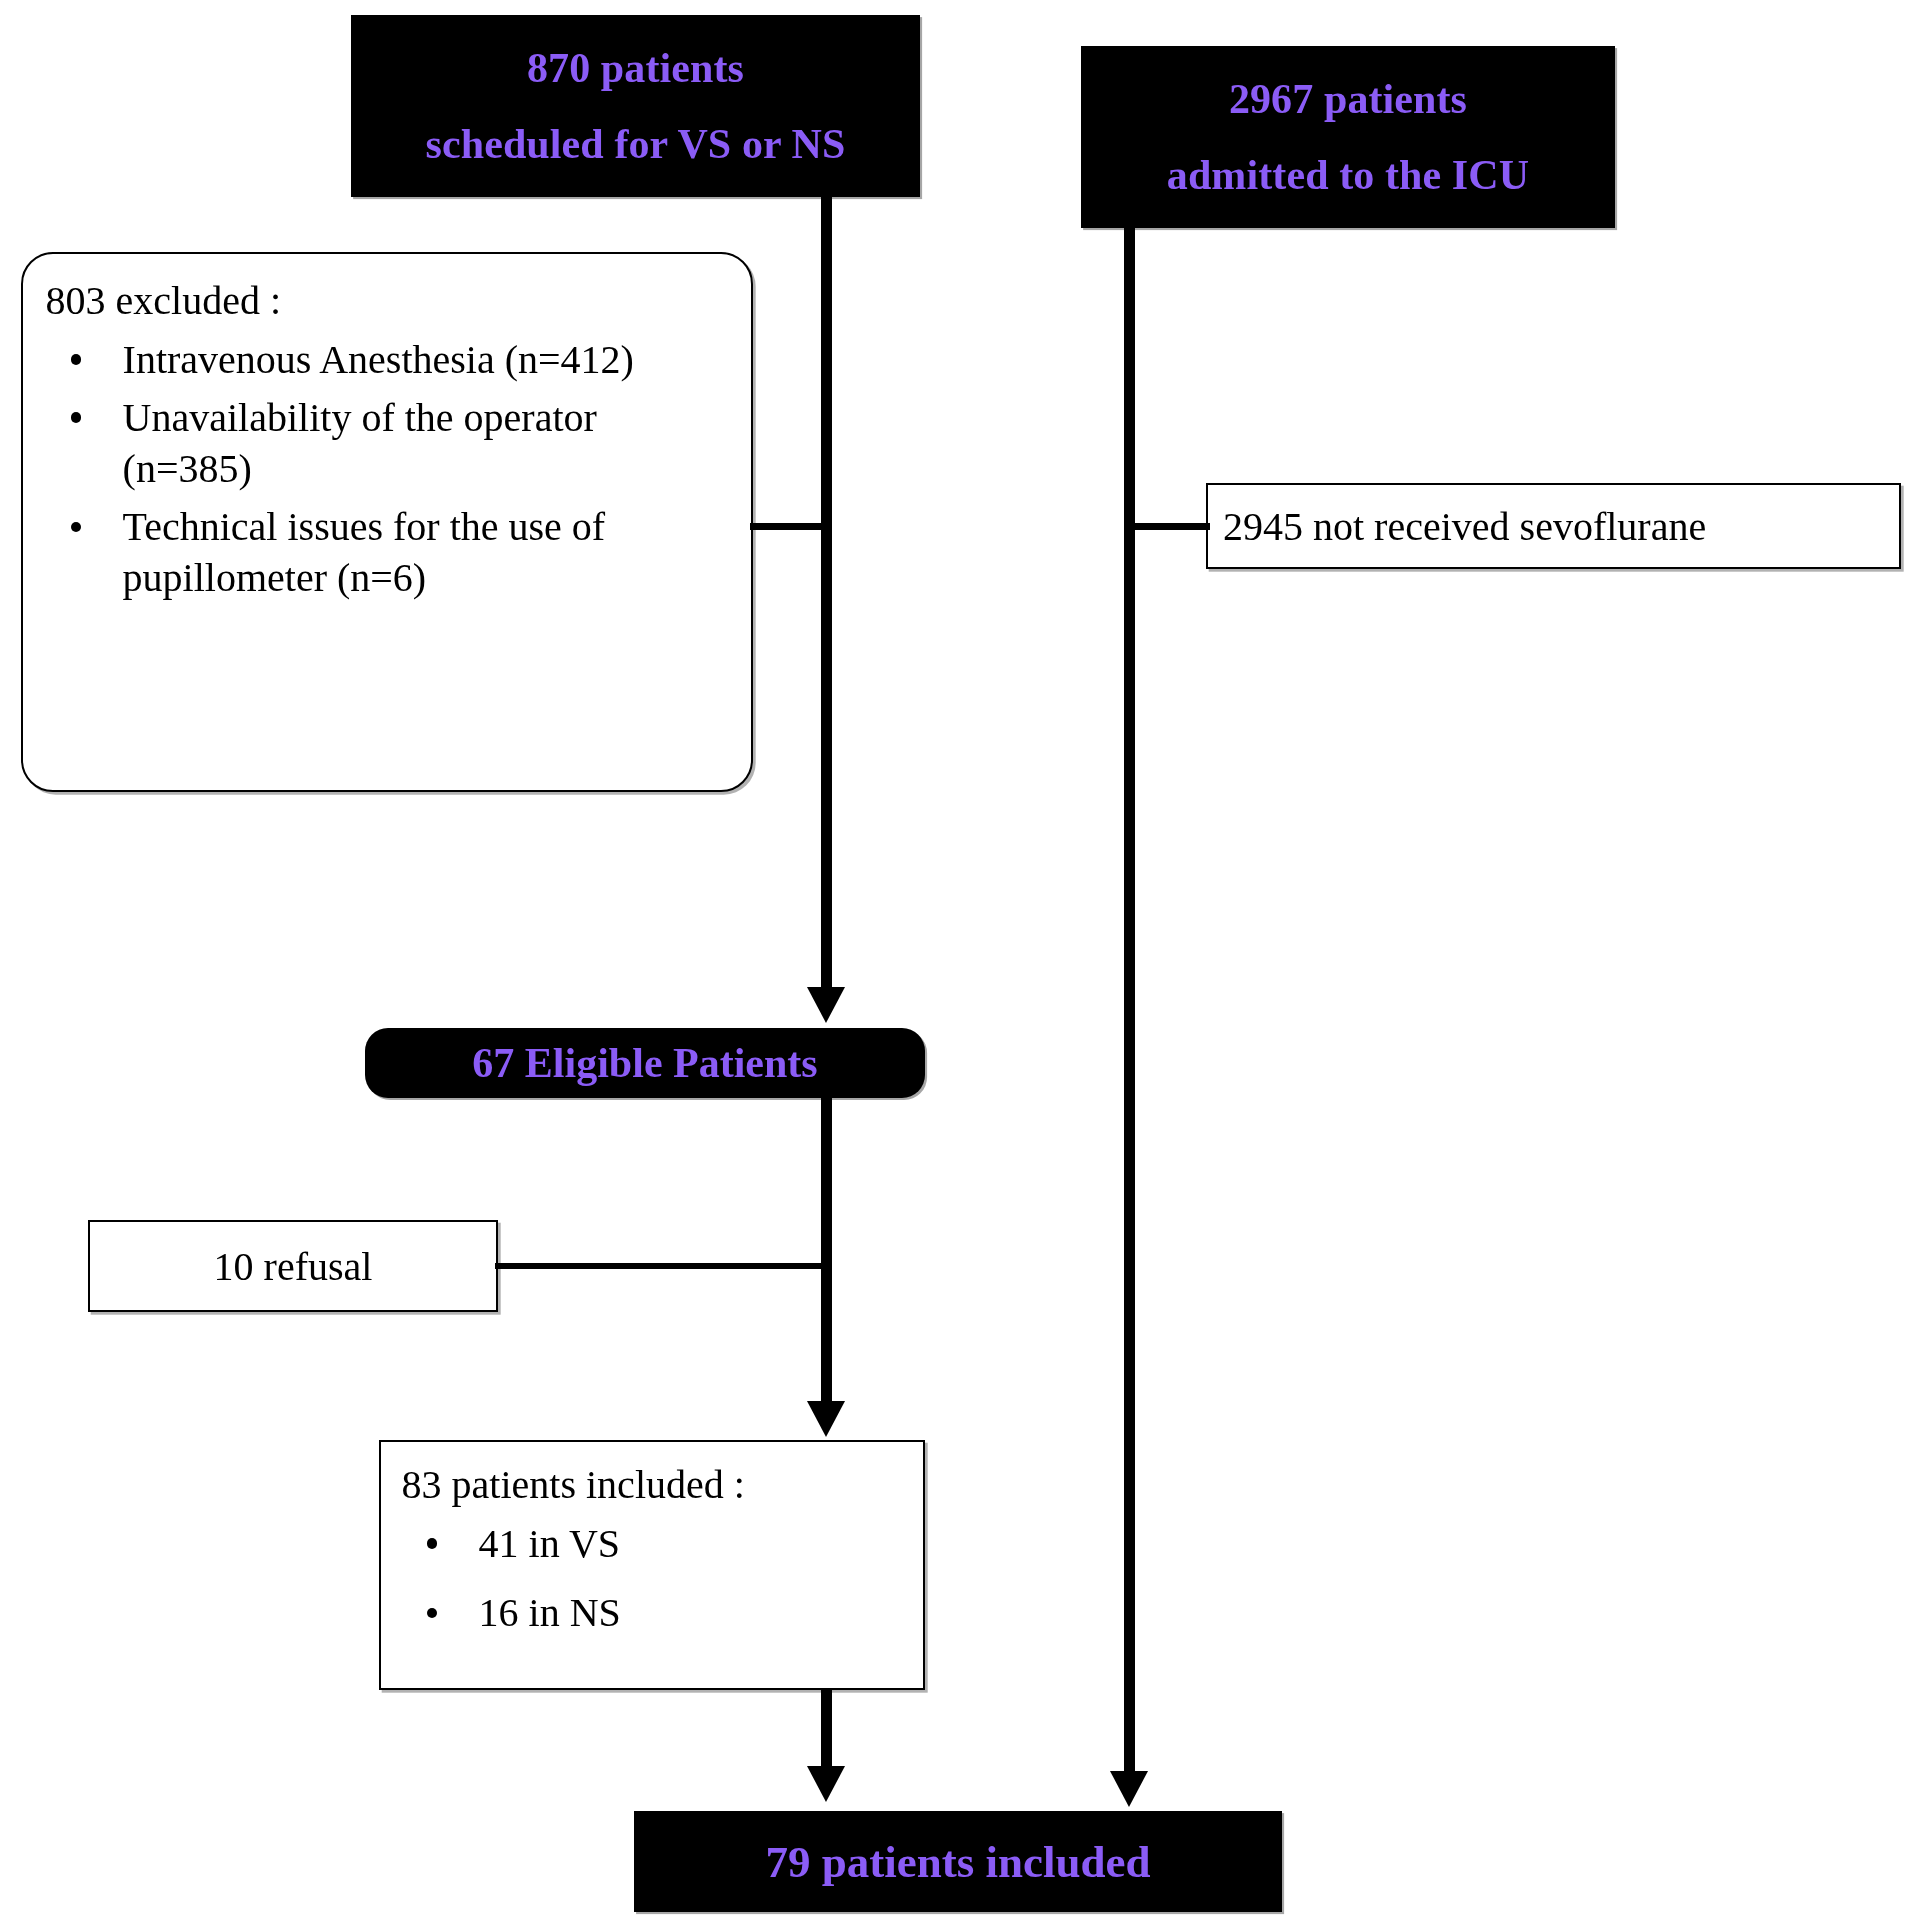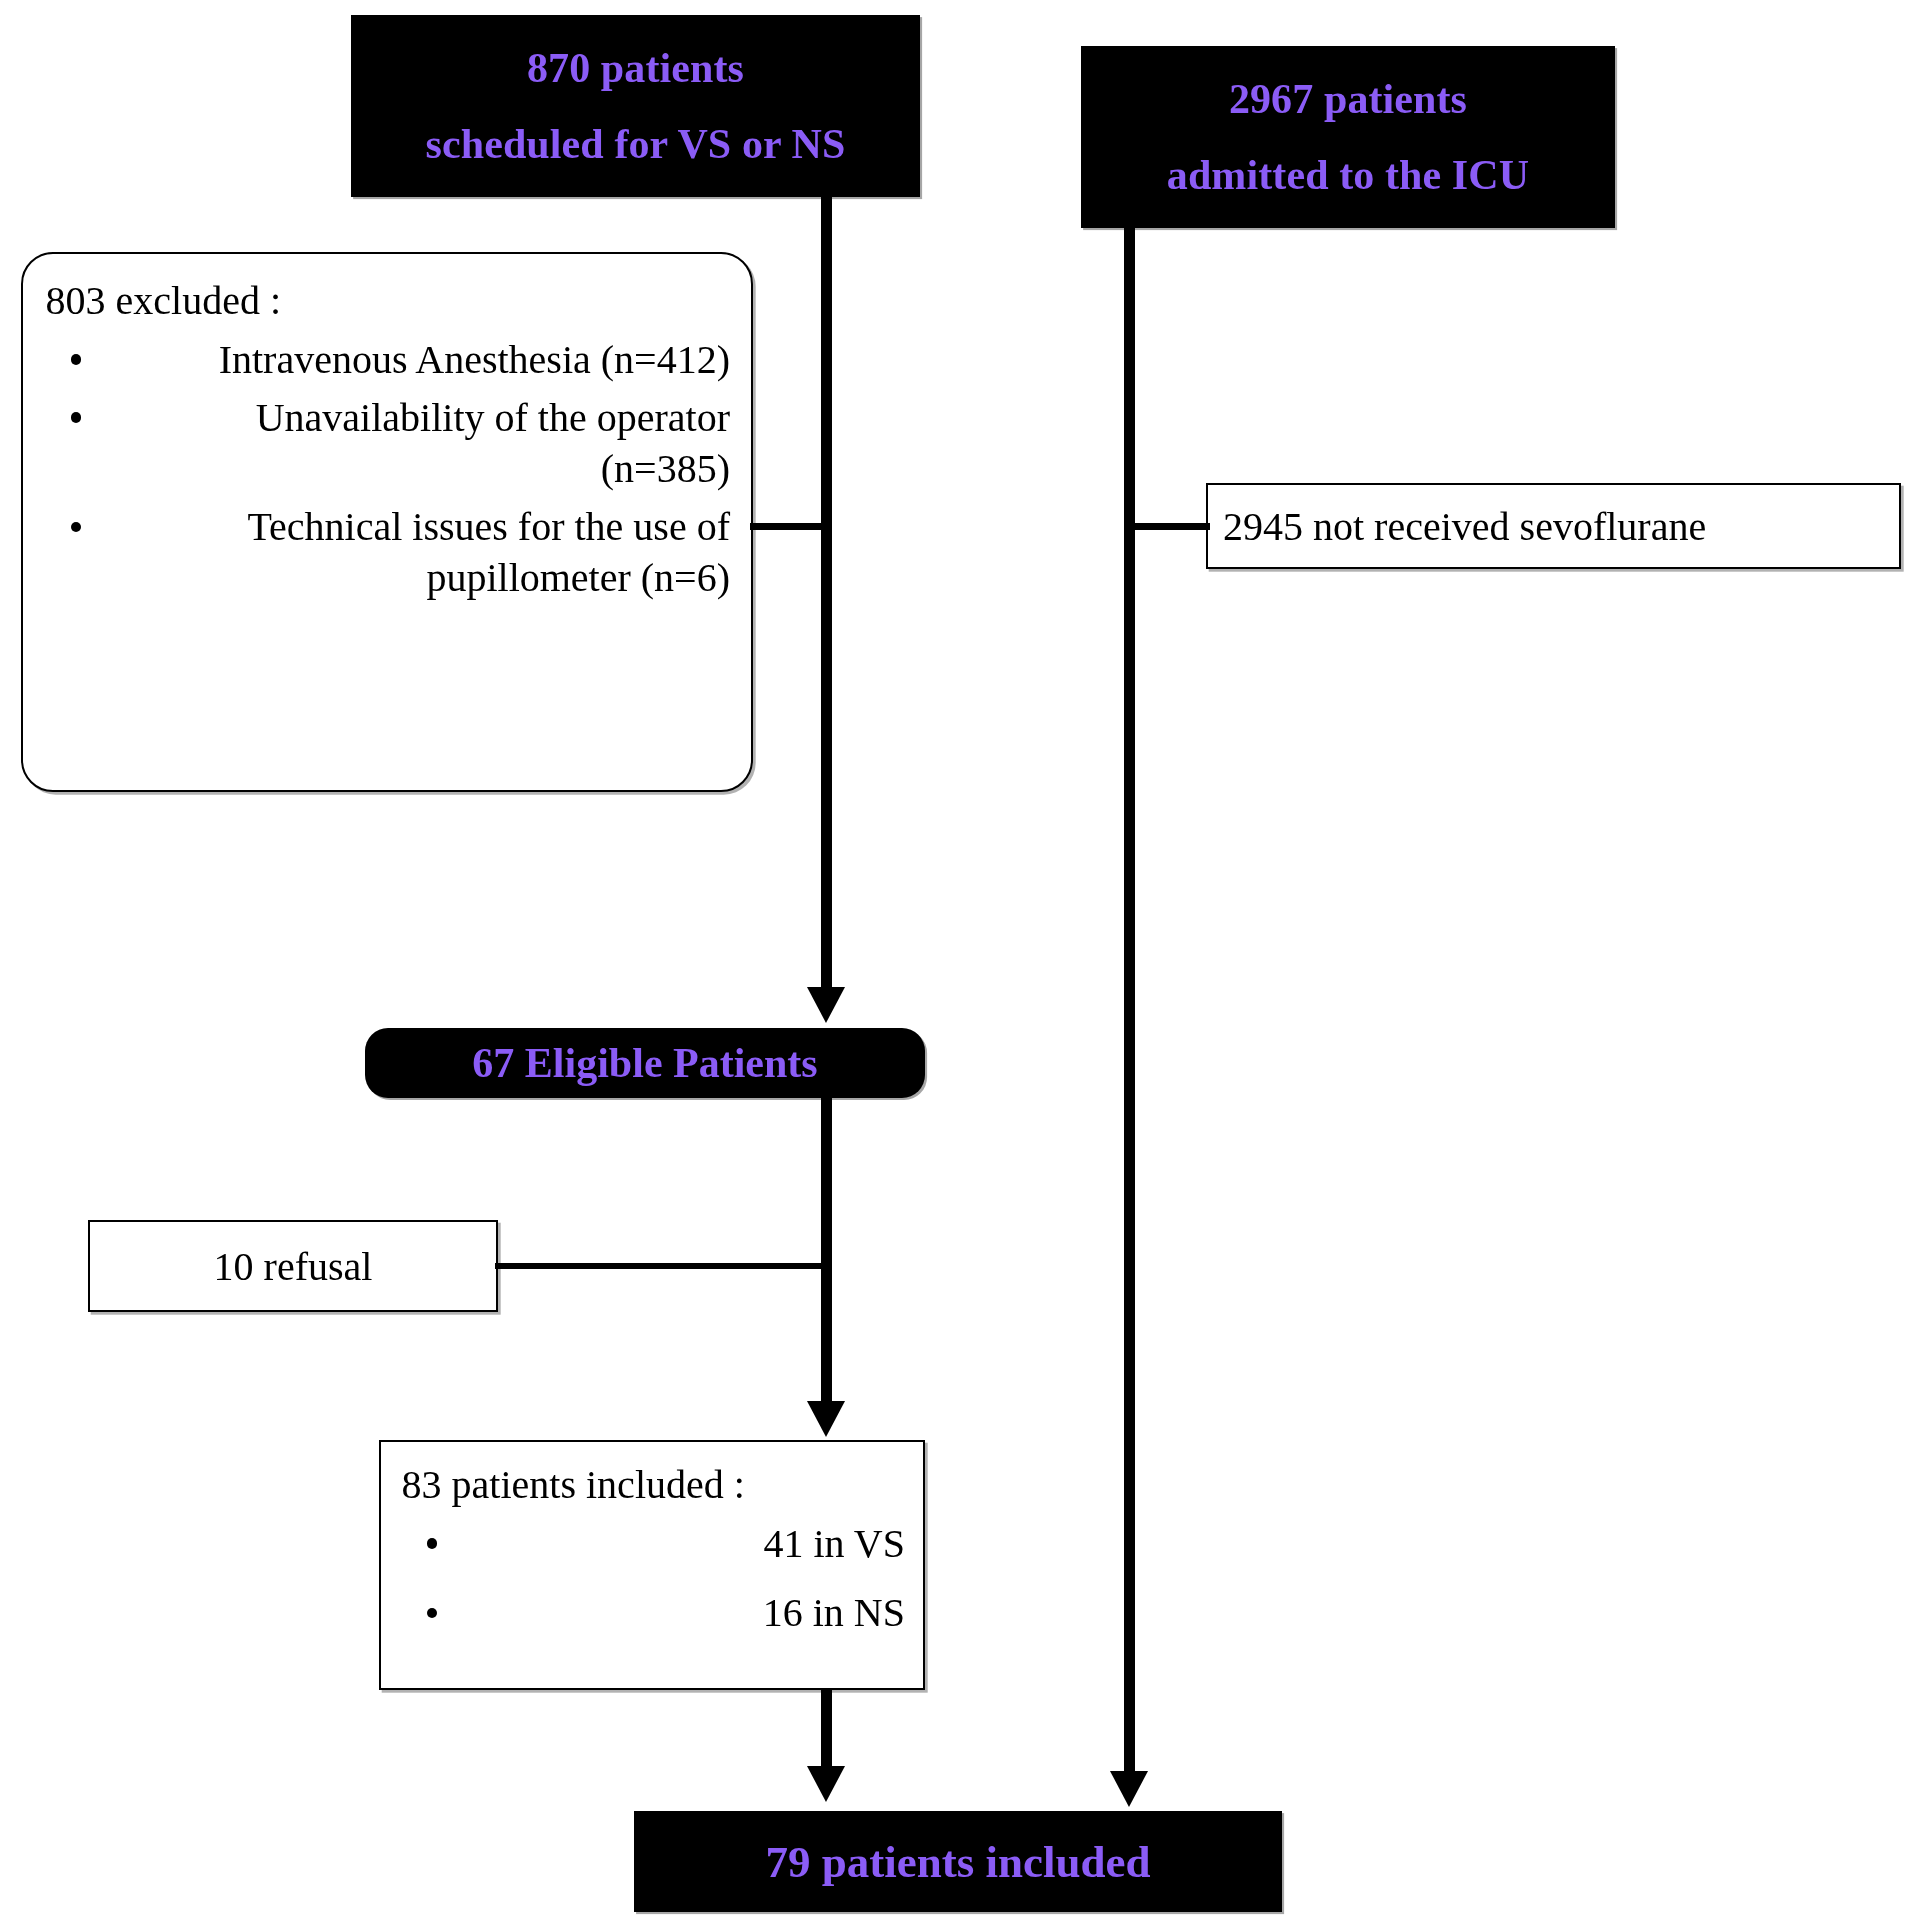--- a/index.html
+++ b/index.html
@@ -60,21 +60,20 @@
   ul.bullets {
     list-style: none;
     margin: 0;
     padding: 0;
   }
   ul.bullets > li {
     position: relative;
     padding-left: 77px;
     margin-bottom: 6.9px;
     line-height: 1.28;
-    text-align: right;
   }
   ul.bullets > li:last-child { margin-bottom: 0; }
   ul.bullets > li::before {
     content: "";
     position: absolute;
     left: 25px;
     top: 0.52em;
     width: 10.3px;
     height: 10.3px;
     background: #000;

